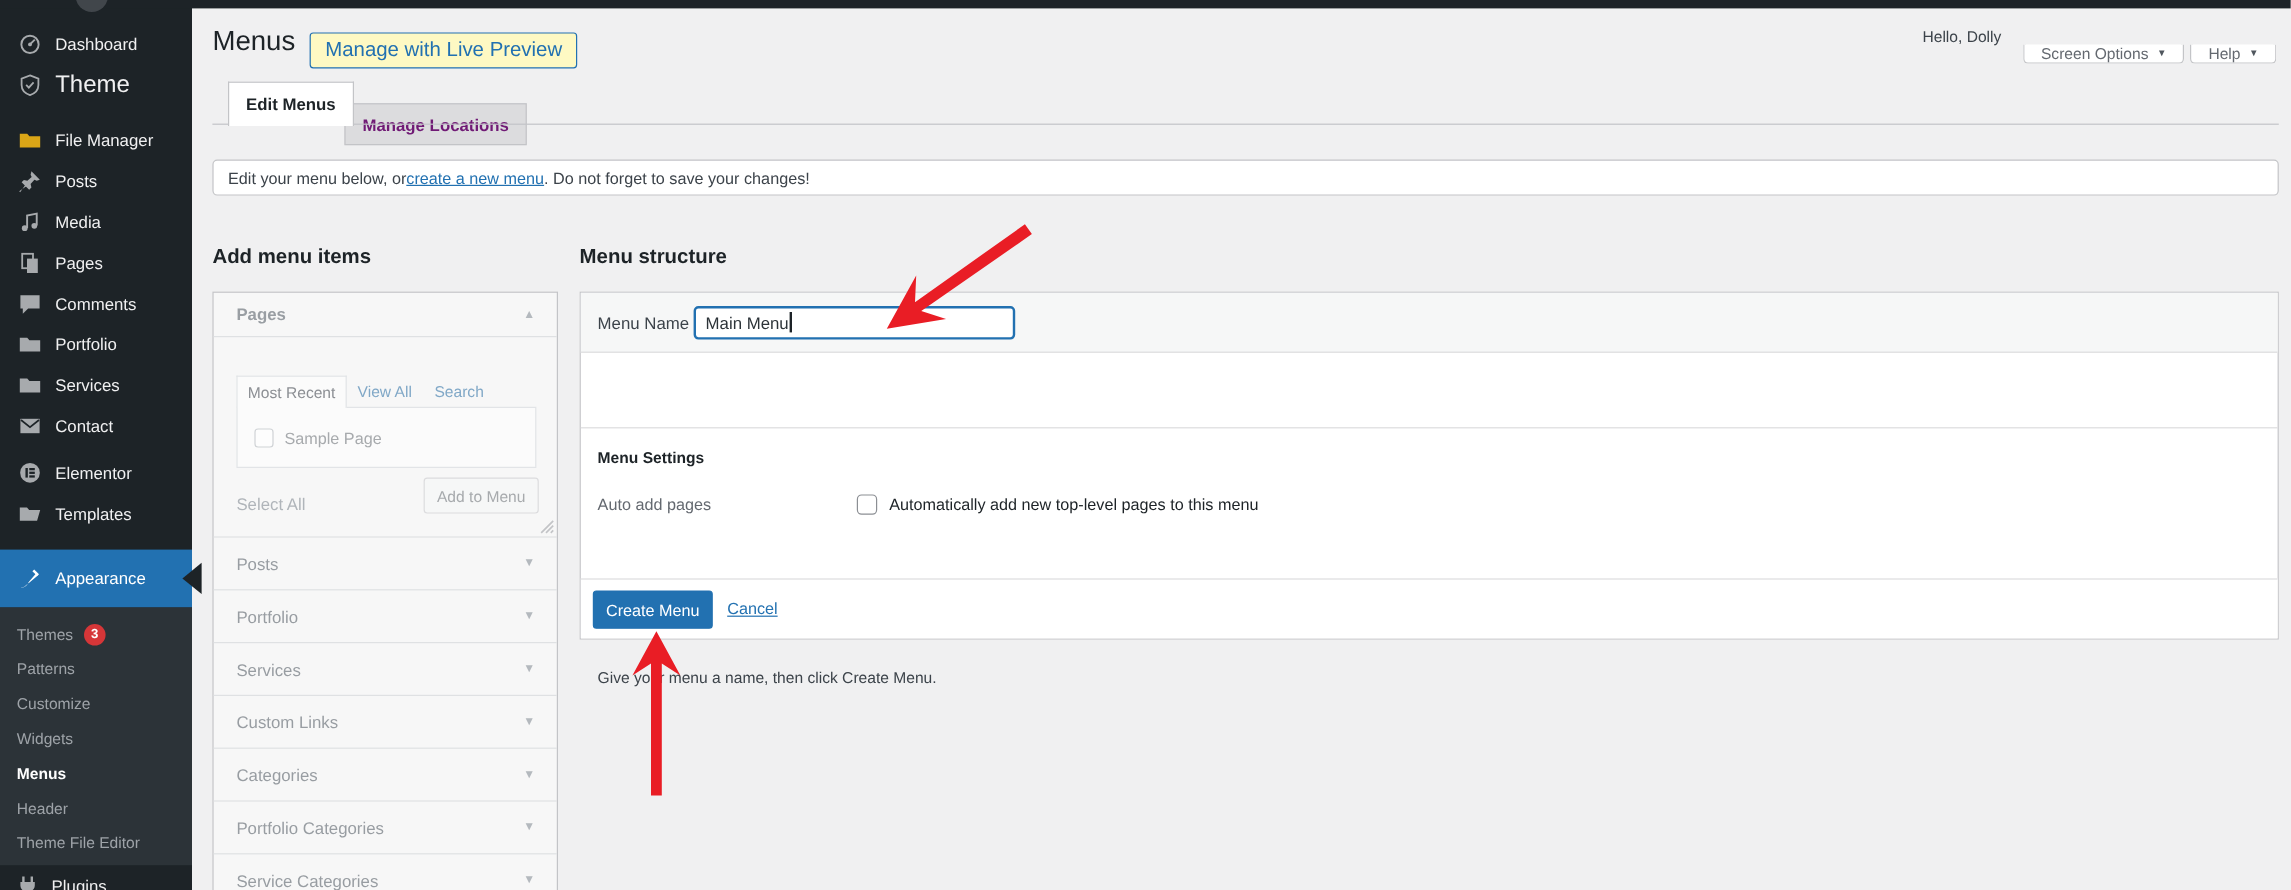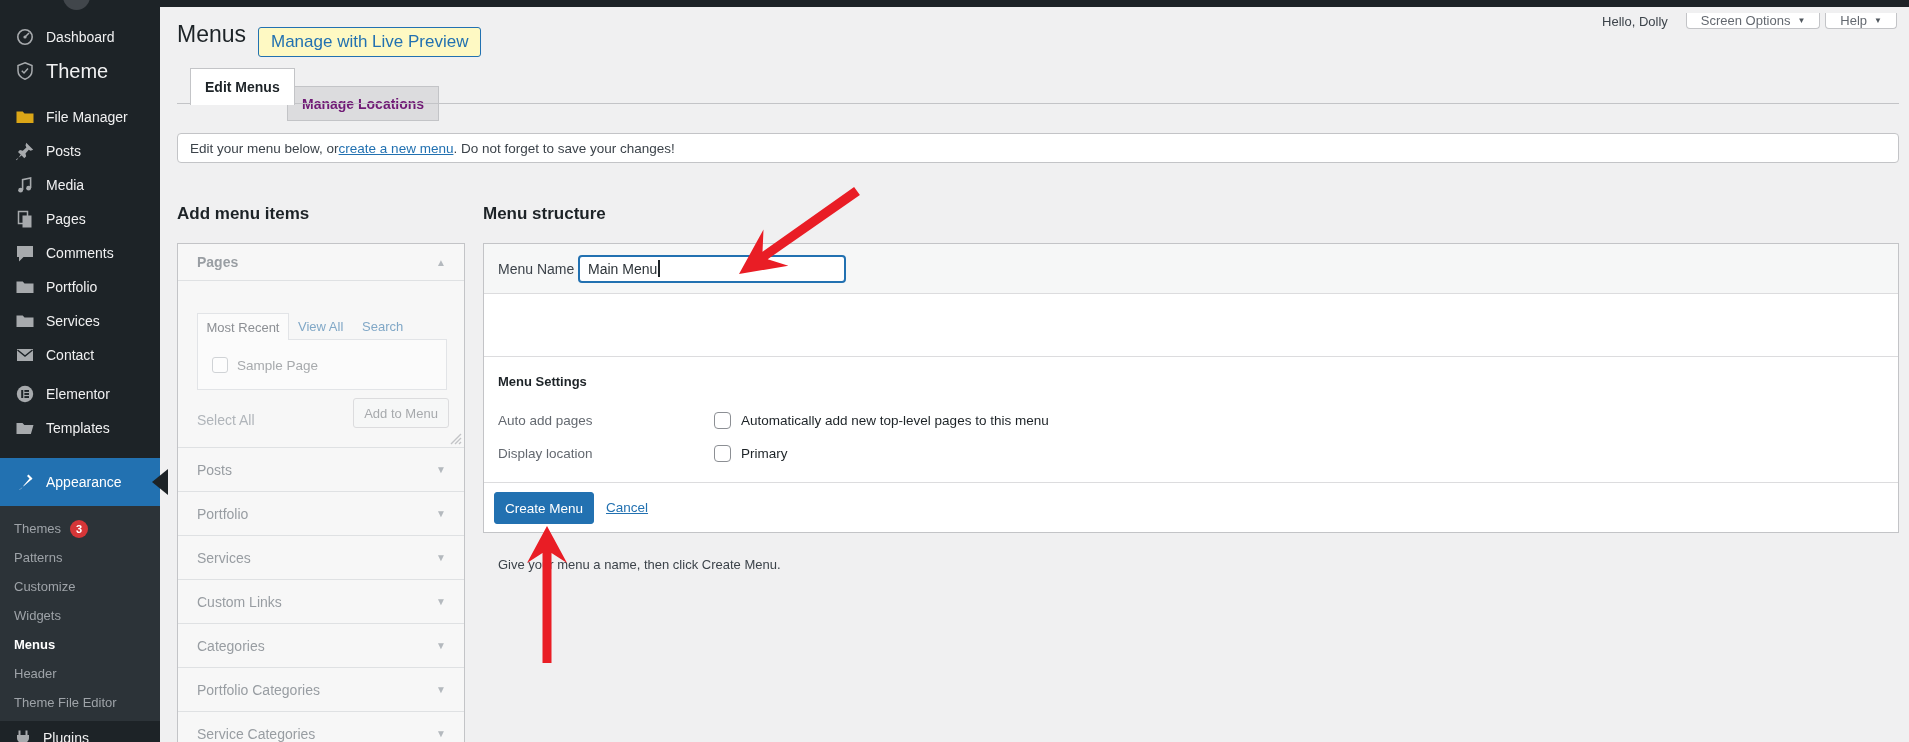--- a/index.html
+++ b/index.html
@@ -30,21 +30,21 @@
   .submenu li.current{color:#fff;font-weight:bold;}
   .badge{display:inline-flex;width:18px;height:18px;border-radius:50%;background:#d63638;color:#fff;
      font-size:11px;font-weight:bold;align-items:center;justify-content:center;margin-left:9px;}
   .plugins-row{height:34px;display:flex;align-items:center;padding-left:13px;cursor:pointer;}
   .plugins-row .sb-icon{width:20px;height:20px;margin-right:10px;}
   .plugins-row .sb-icon svg{width:20px;height:20px;display:block;}
   .plugins-row .sb-label{font-size:14px;color:#f0f0f1;}
   
   .content{position:absolute;left:160px;top:0;width:1749px;height:742px;background:#f0f0f1;}
   
-  .meta-row{position:absolute;top:7px;right:12px;display:flex;align-items:center;height:28px;z-index:20;}
+  .meta-row{position:absolute;top:7px;right:12px;display:flex;align-items:flex-end;height:46px;z-index:20;}
   .greeting{align-self:center;font-size:13px;color:#3c434a;margin-right:18px;cursor:pointer;}
   .meta-tab{display:flex;align-items:center;justify-content:center;gap:7px;background:#fff;
      border:1px solid #c3c4c7;border-top:none;border-radius:0 0 4px 4px;font-size:13px;color:#646970;
      padding:0 14px;cursor:pointer;}
   .meta-tab + .meta-tab{margin-left:5px;}
   .meta-caret{font-size:8px;color:#50575e;}
   
   .page-title{position:absolute;left:17px;top:21px;font-size:23px;font-weight:400;color:#1d2327;margin:0;}
   .title-action{position:absolute;left:98px;top:27px;height:28px;display:inline-flex;align-items:center;
      padding:0 12px;background:#fef9c3;border:1px solid #2271b1;border-radius:3px;color:#2271b1;
@@ -378,25 +378,20 @@
       </div>
     </div>
     <p class="helper-text">Give your menu a name, then click Create Menu.</p>
     <div class="settings-divider"></div>
     <h3 class="settings-heading">Menu Settings</h3>
     <div class="setting-row r1">
       <span class="setting-label">Auto add pages</span>
       <span class="wp-checkbox big"></span>
       <span class="setting-cb-label">Automatically add new top-level pages to this menu</span>
     </div>
-    <div class="setting-row r2">
-      <span class="setting-label">Display location</span>
-      <span class="wp-checkbox big"></span>
-      <span class="setting-cb-label">Primary</span>
-    </div>
     <div class="panel-footer">
       <button class="create-btn">Create Menu</button>
       <span class="cancel-link">Cancel</span>
     </div>
   </section>
 </main>
 
 <div class="topstrip">
   <span class="site-dot"></span>
 </div>

